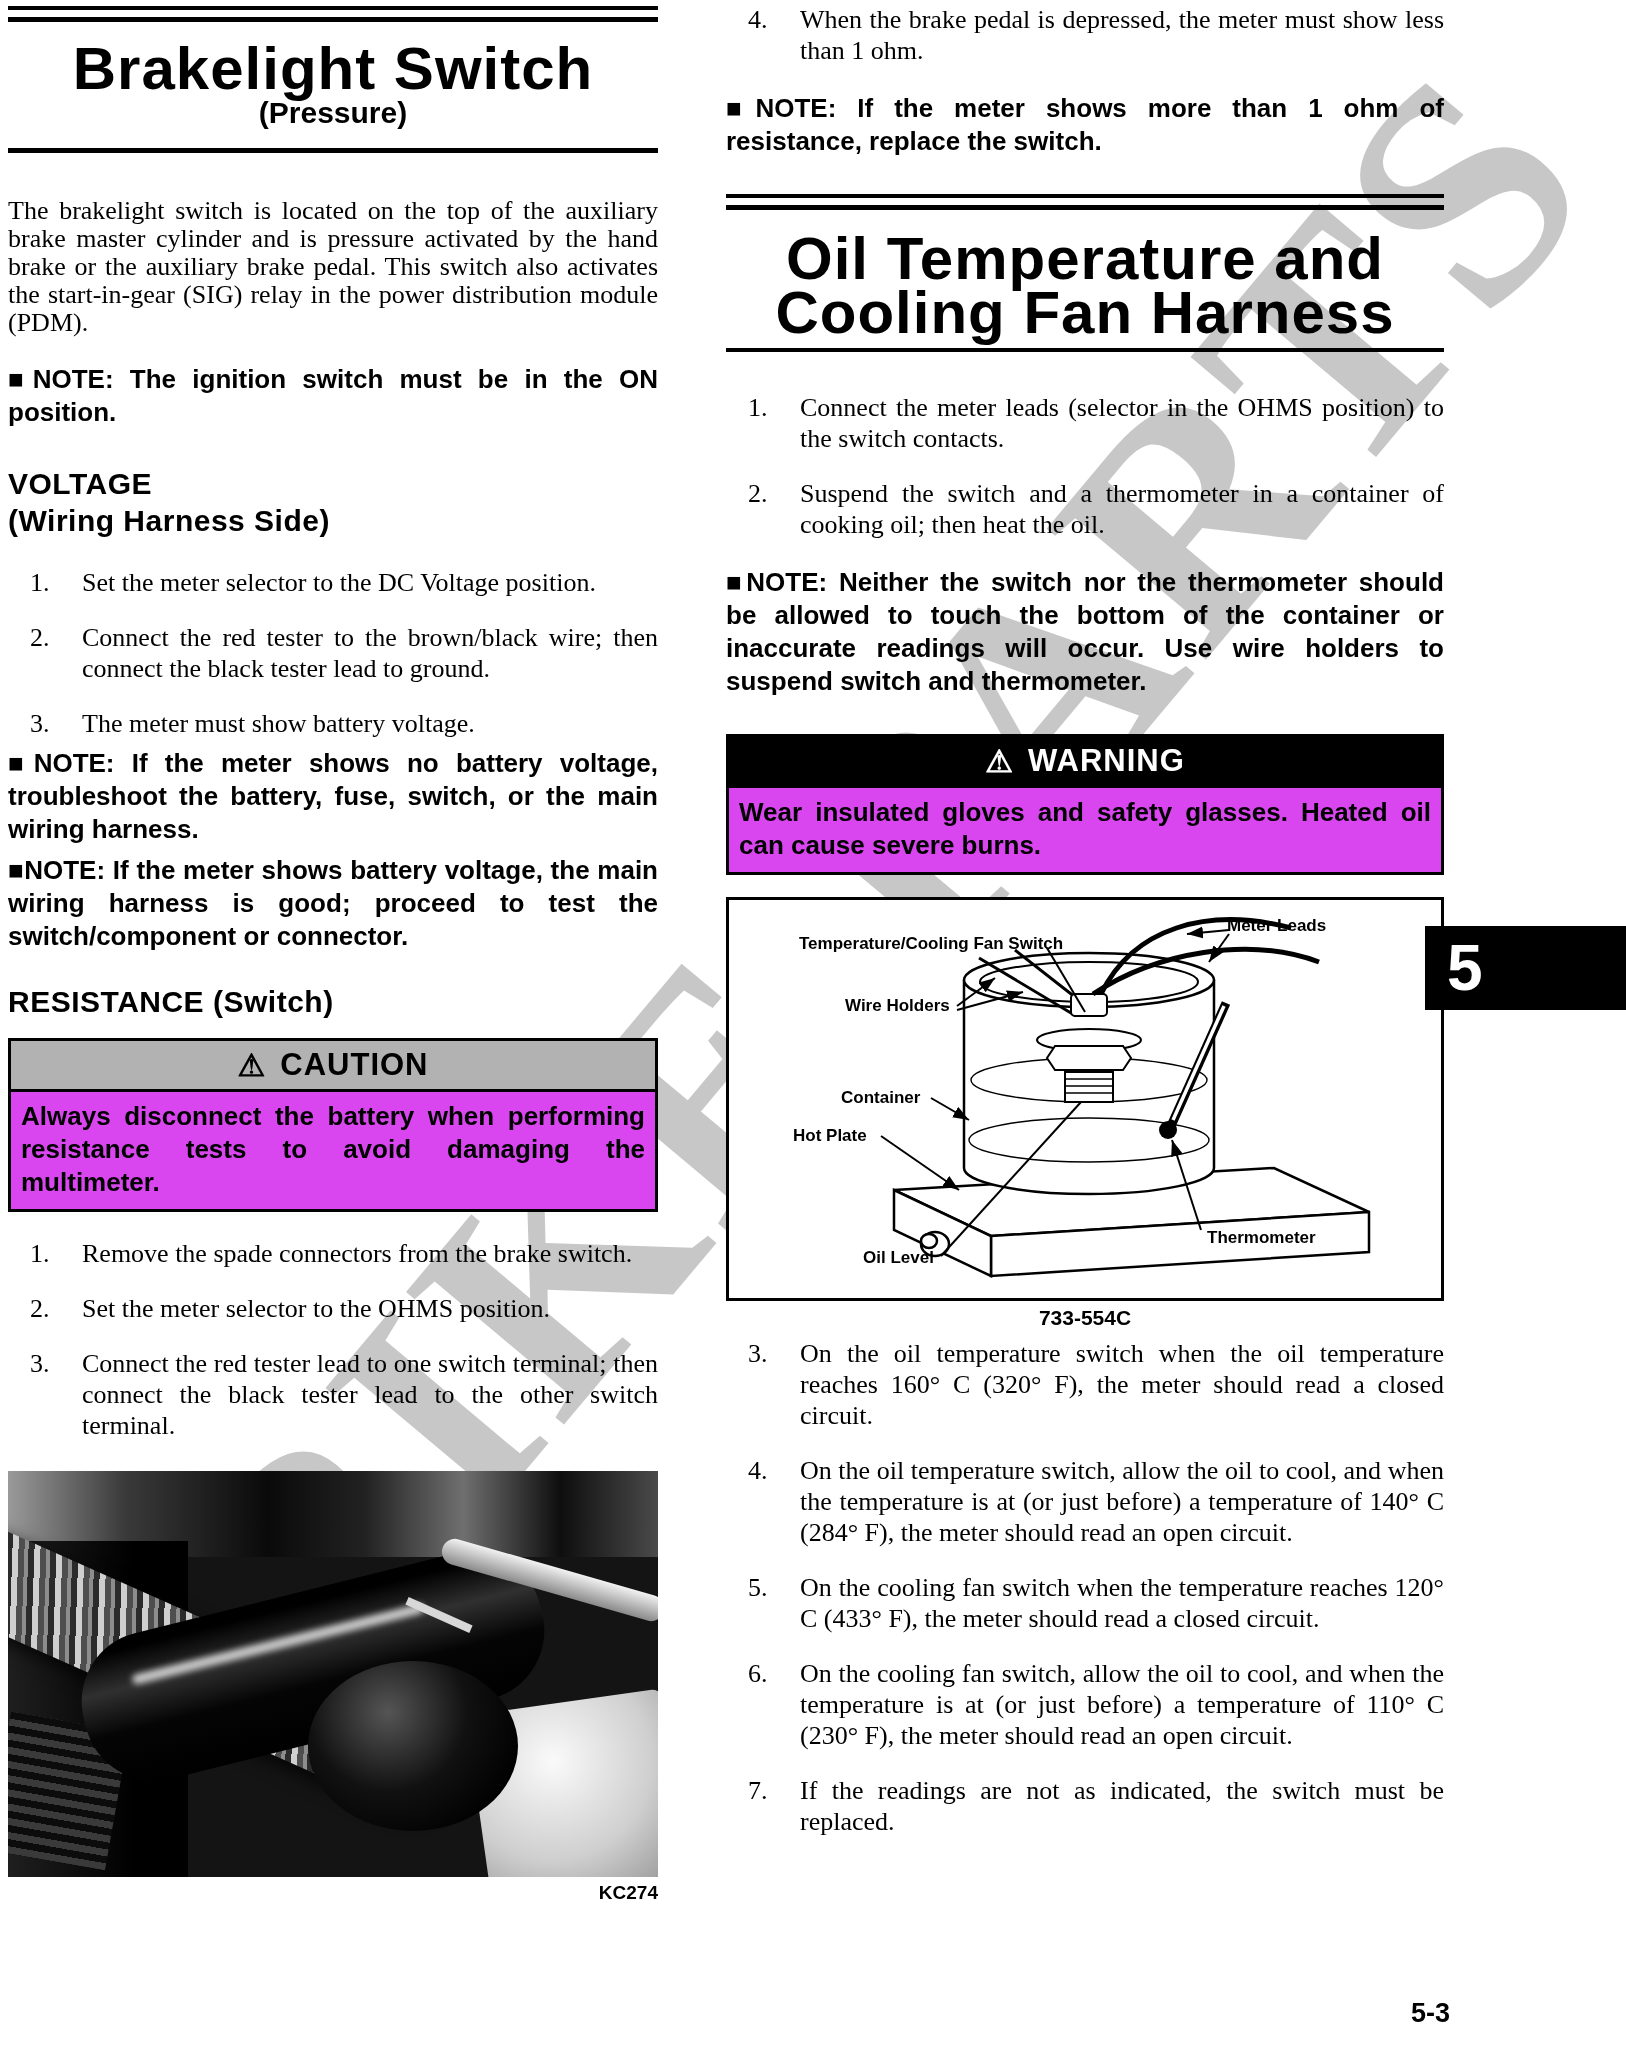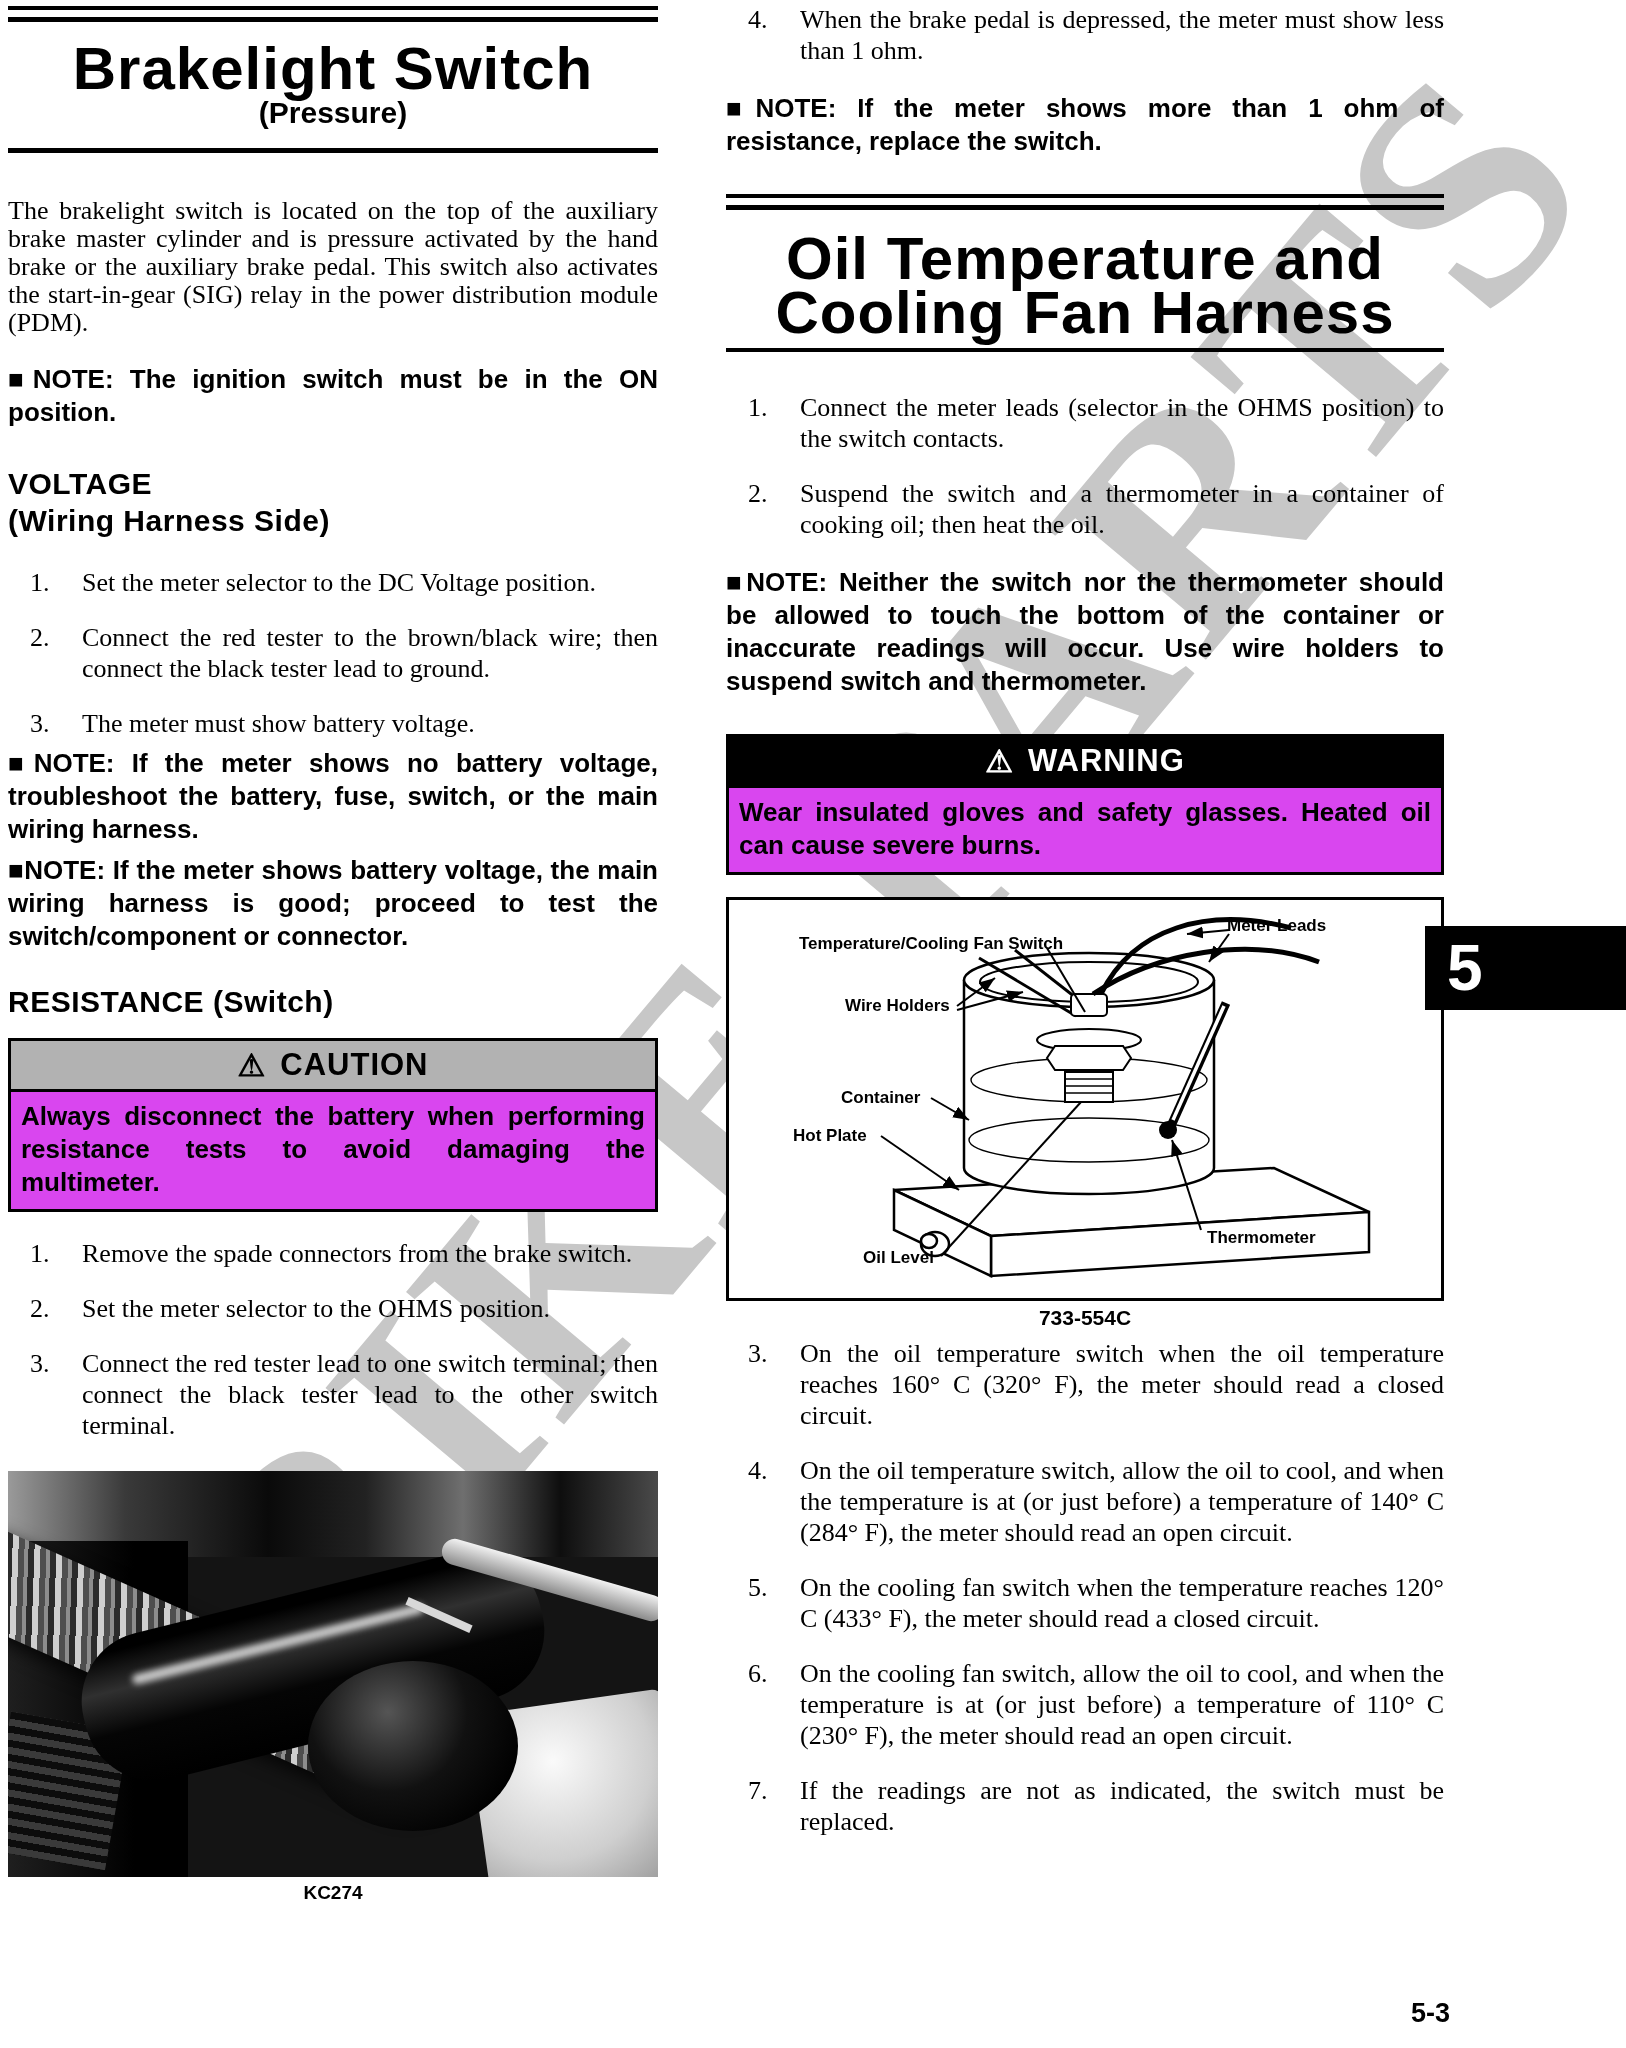--- a/index.html
+++ b/index.html
@@ -73,21 +73,21 @@
     transform:rotate(-8deg);border-radius:14px;
     background:radial-gradient(circle at 40% 30%,#fafafa 0%,#cfcfcf 55%,#8f8f8f 100%);}
   .photo .shadow-l{position:absolute;left:0;top:70px;width:180px;height:360px;
     background:linear-gradient(90deg,#1f1f1f,#000 70%);}
   .photo .rib{position:absolute;left:-10px;top:250px;width:120px;height:140px;transform:rotate(10deg);
     background:repeating-linear-gradient(0deg,#3a3a3a 0 7px,#0c0c0c 7px 14px);}
 
   .fig-code{font-family:"Liberation Sans",sans-serif;font-weight:bold;
     font-size:21px;text-align:center;margin-top:5px;}
   .photo-code{font-family:"Liberation Sans",sans-serif;font-weight:bold;
-    font-size:19px;text-align:center;margin-top:5px;}
+    font-size:19px;text-align:right;margin-top:5px;}
 
   .figure{position:relative;width:712px;height:398px;border:3px solid #000;background:#fff;}
   .figure svg{position:absolute;left:0;top:0;}
   .fig-label{position:absolute;font-family:"Liberation Sans",sans-serif;
     font-weight:bold;font-size:17px;line-height:19px;white-space:nowrap;z-index:3;}
 
   .chapter-tab{position:absolute;left:1425px;top:926px;width:201px;height:84px;
     background:#000;z-index:3;display:flex;align-items:center;}
   .chapter-tab .n{color:#fff;font-family:"Liberation Sans",sans-serif;
     font-weight:bold;font-size:64px;padding-left:22px;}

